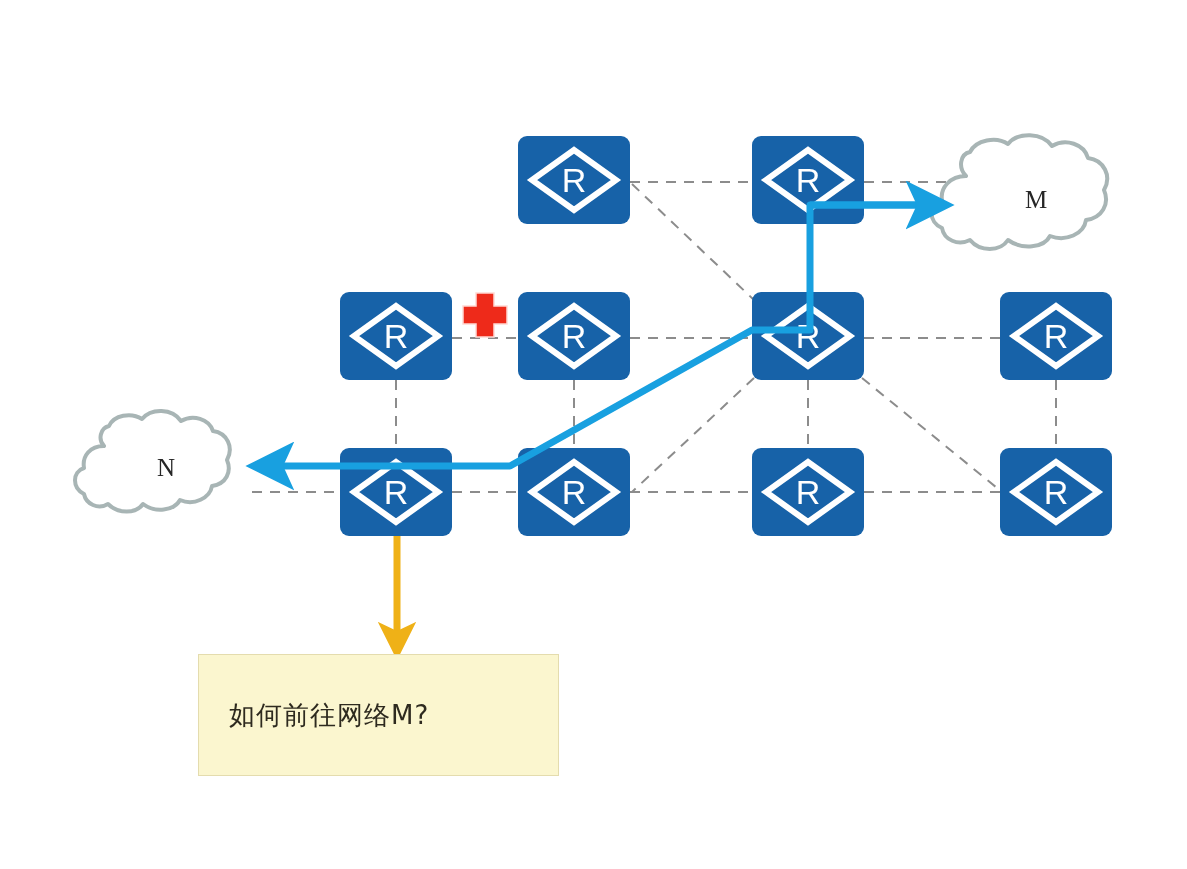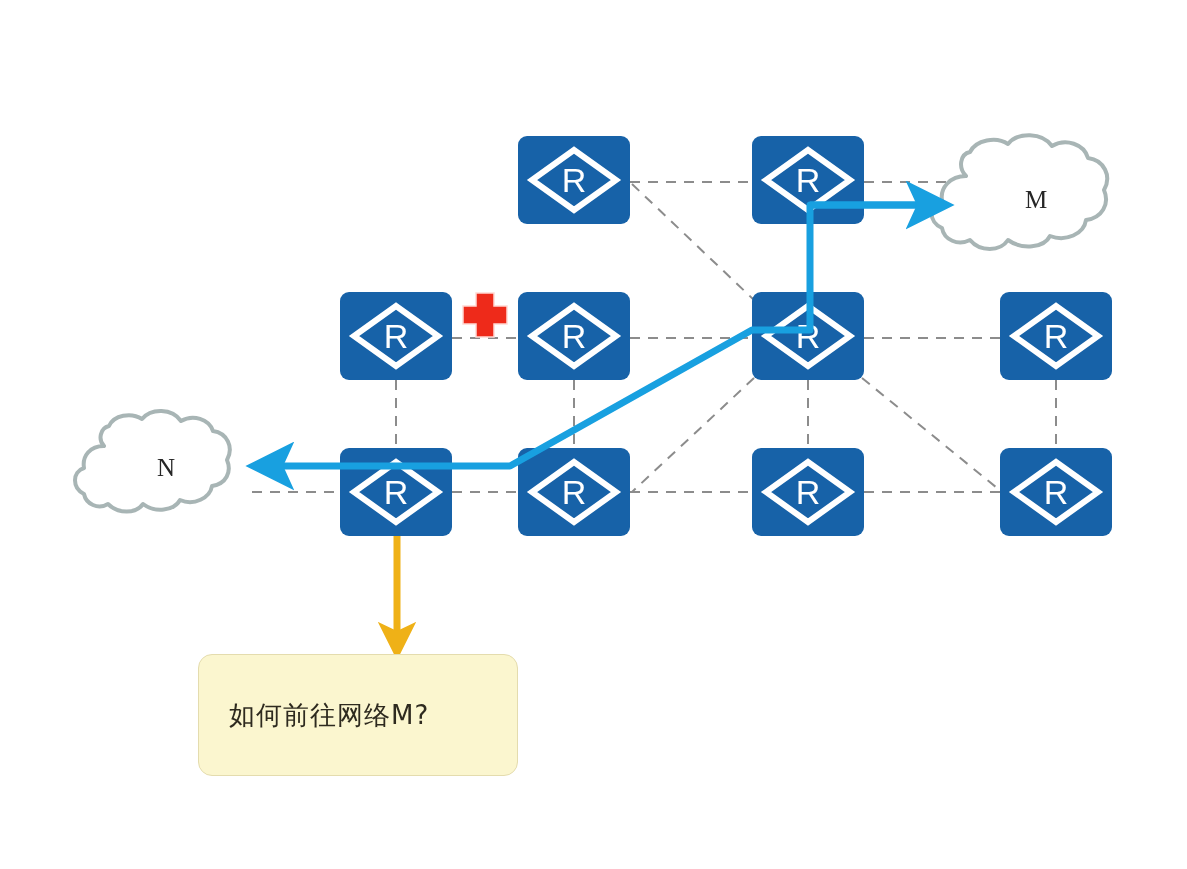--- a/index.html
+++ b/index.html
@@ -182,17 +182,17 @@
 
     <g>
       <path d="M476 293 h18 v13 h13 v18 h-13 v13 h-18 v-13 h-13 v-18 h13 z" fill="#ee2a1a" stroke="#ffd9d4" stroke-width="1.5"></path>
     </g>
 
     <g>
       <line x1="397" y1="536" x2="397" y2="640" stroke="#efb117" stroke-width="7" marker-end="url(#orange-arrow)"></line>
     </g>
   </svg>
 
-  <div class="callout-box" style="left:198px; top:654px; width:320px; height:122px;border-radius:14px;">
+  <div class="callout-box" style="left:198px; top:654px; width:361px; height:122px;">
     <span class="callout-text">如何前往网络M?</span>
   </div>
 
 </div>
 
 </body></html>

